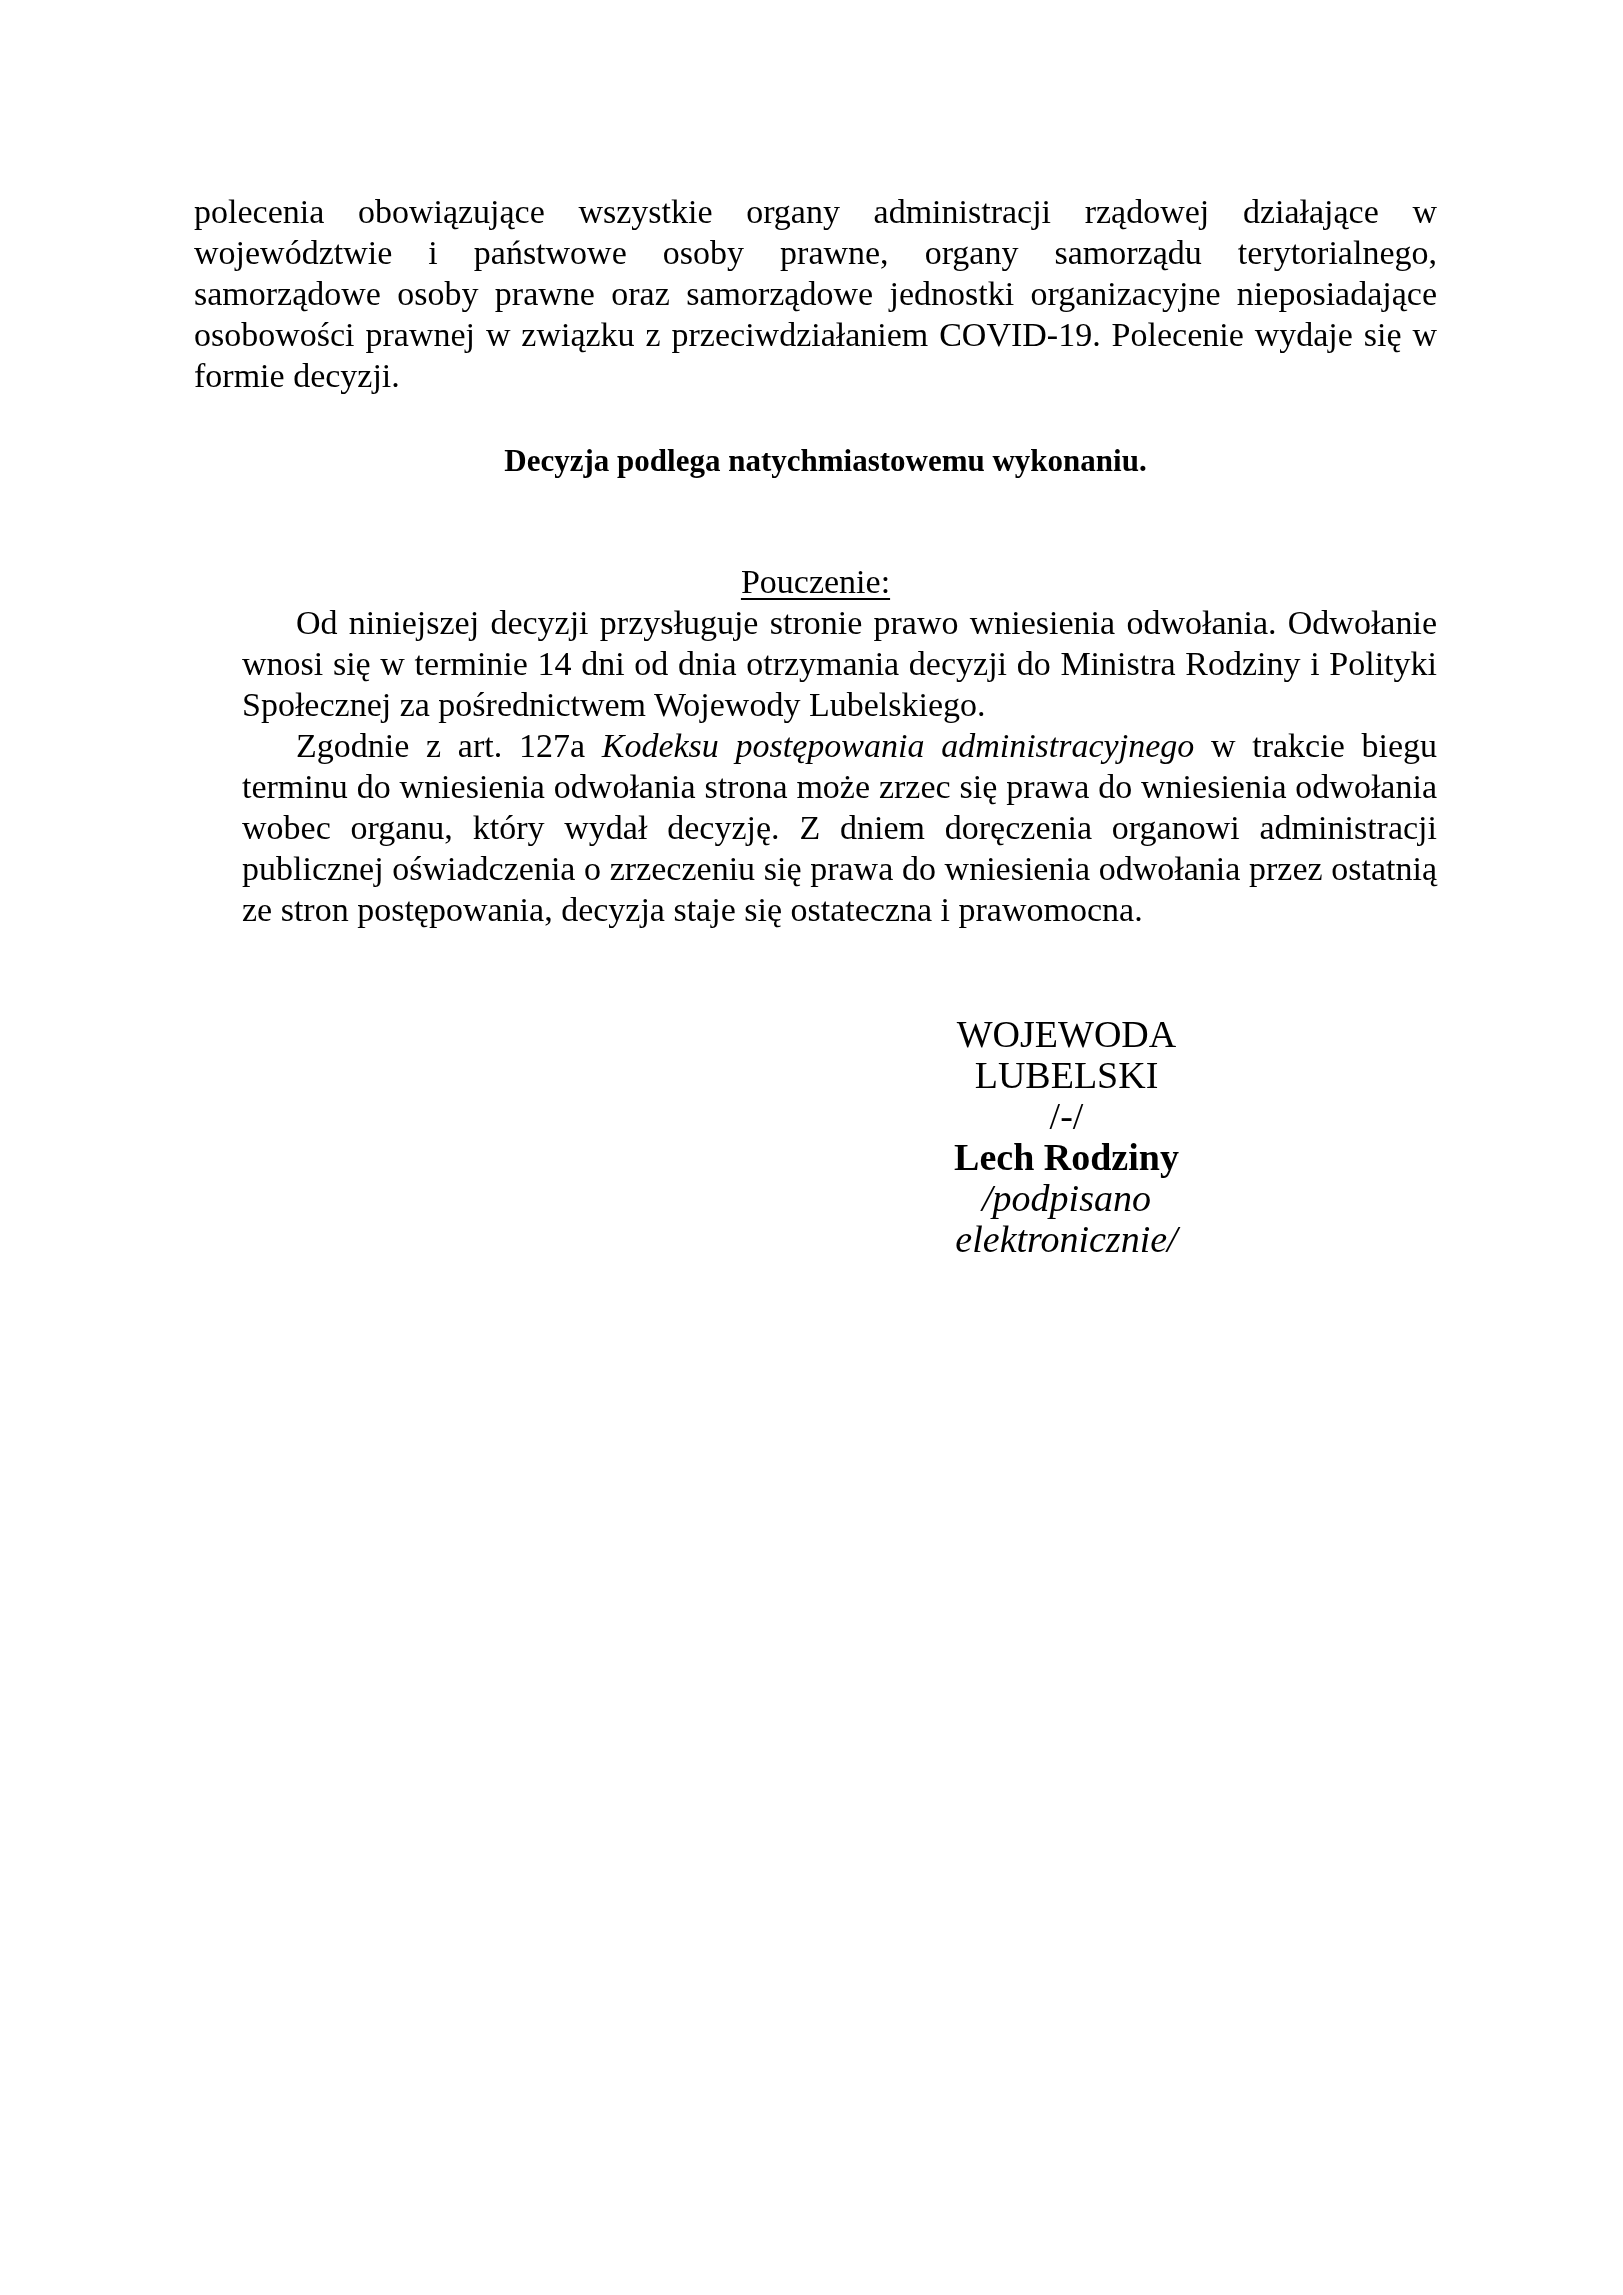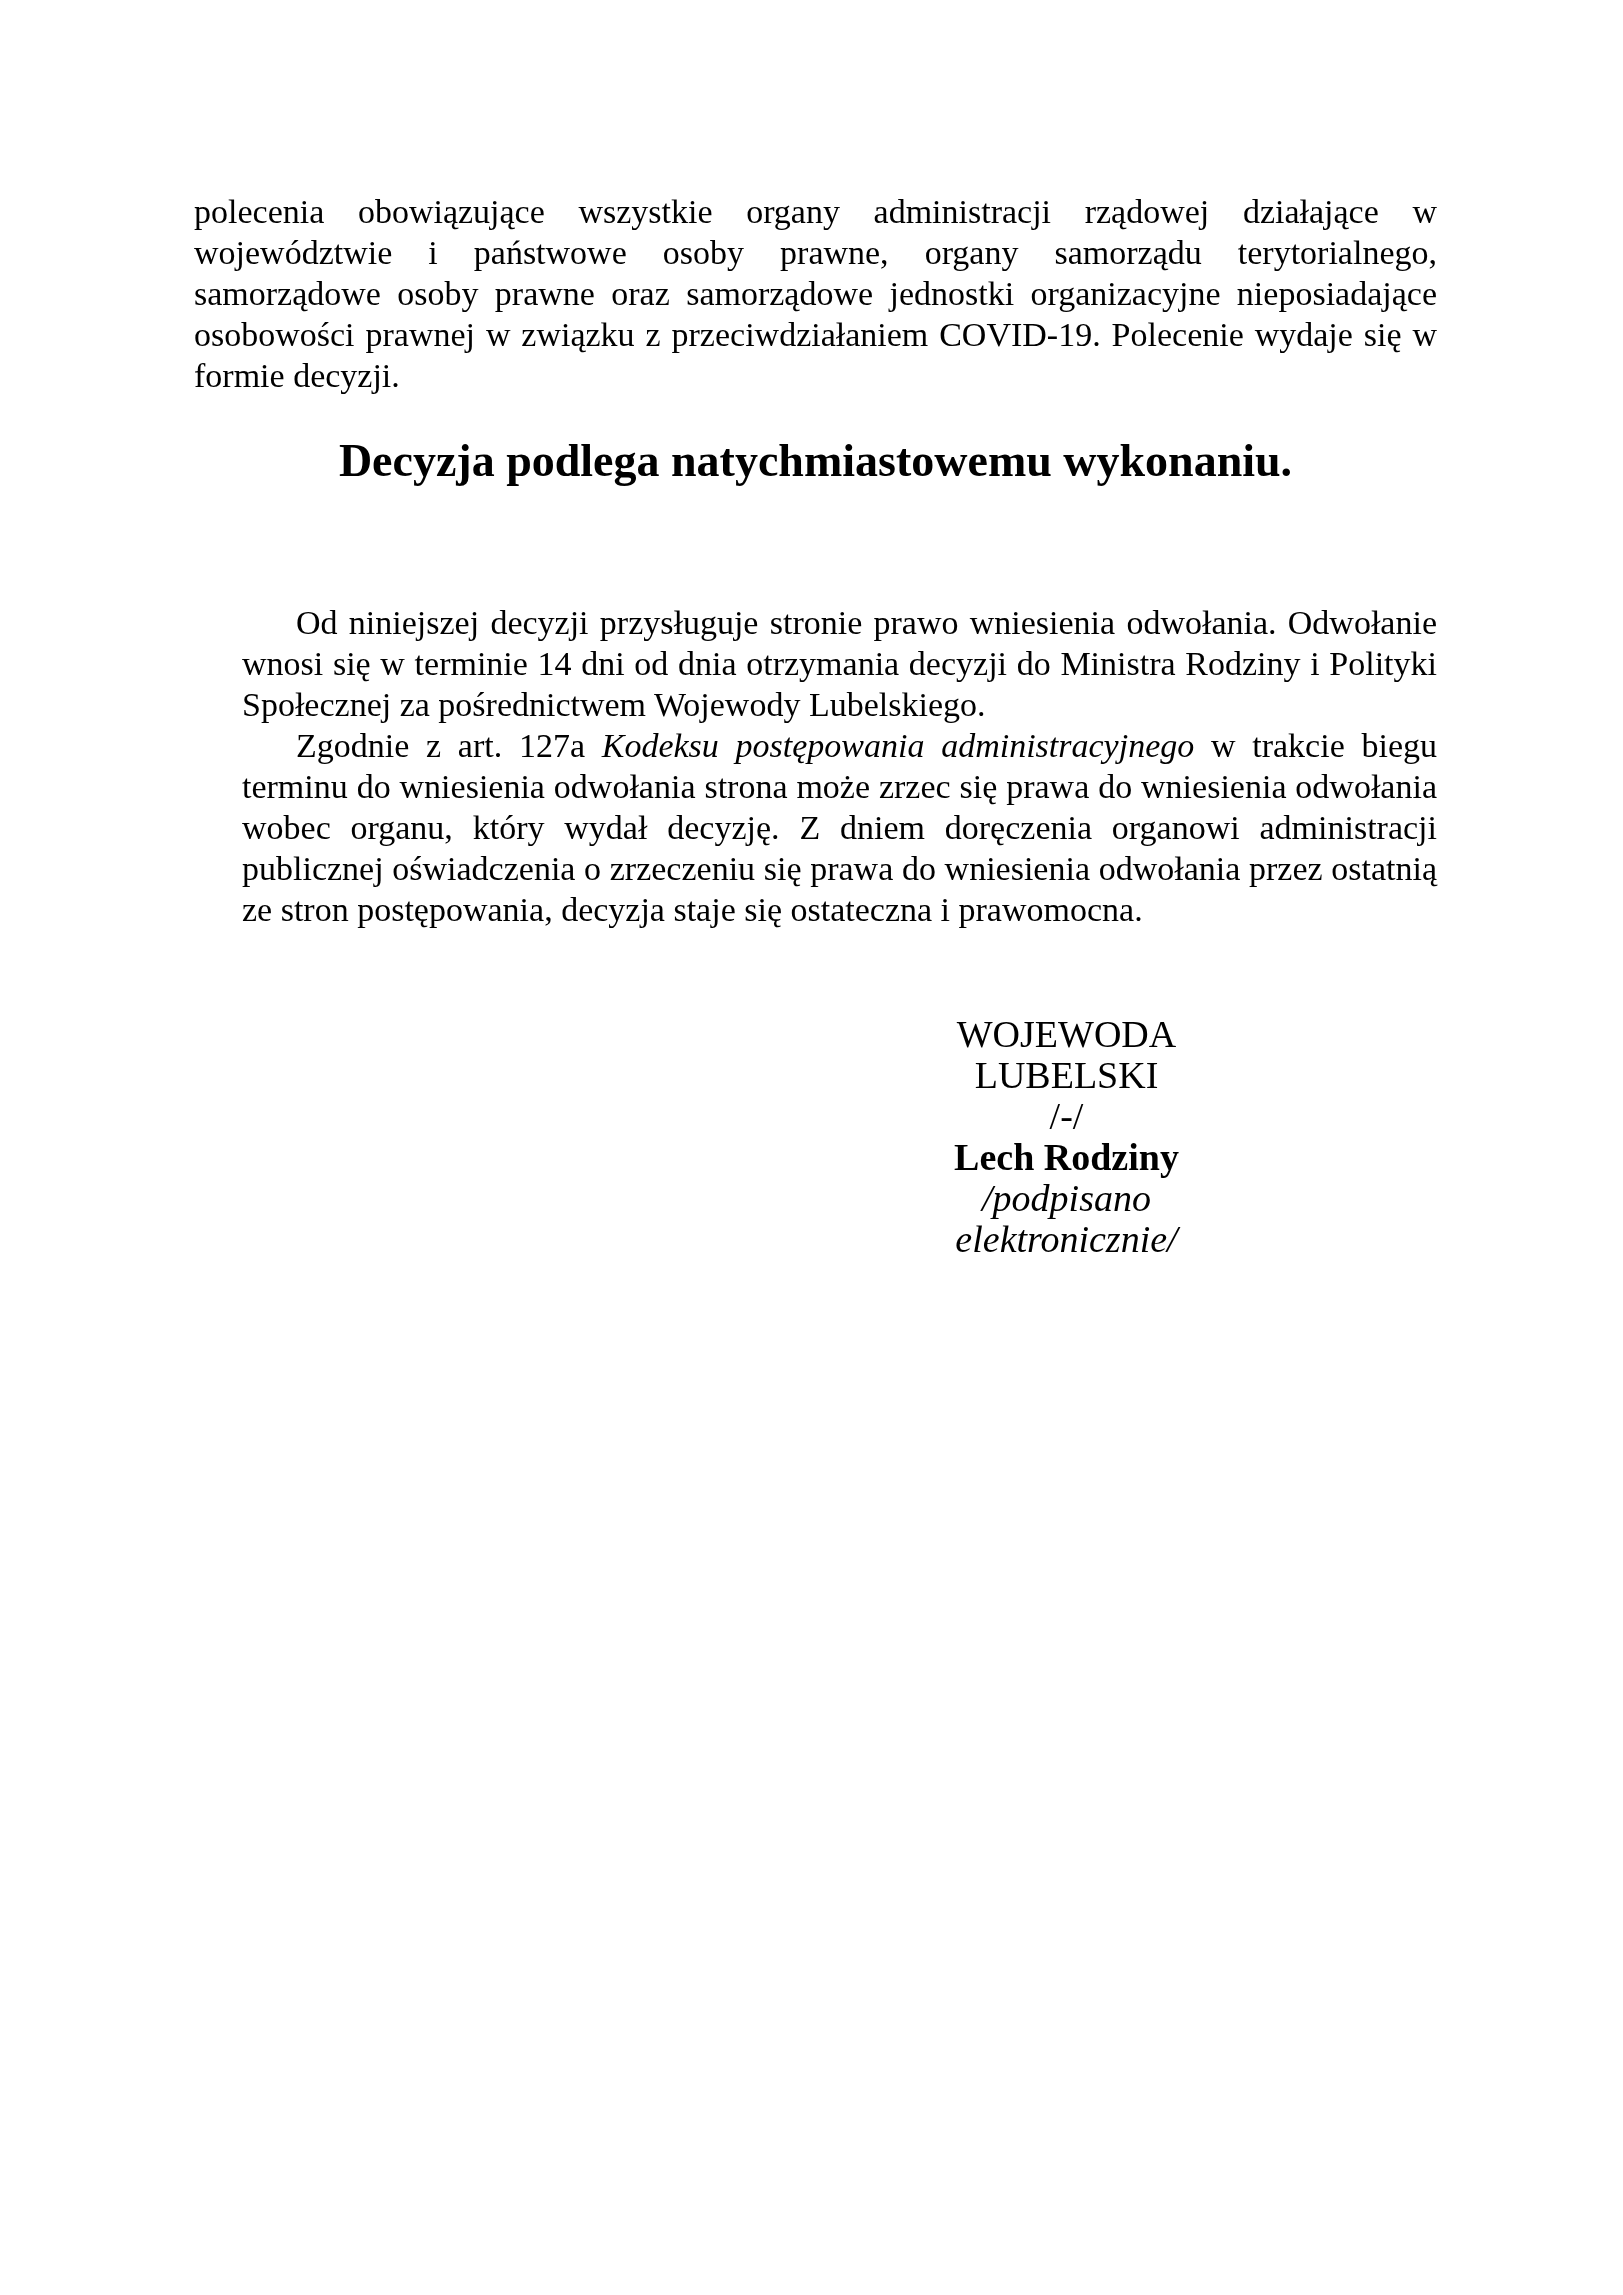--- a/index.html
+++ b/index.html
@@ -7,22 +7,22 @@
   .page {
     position: absolute; left: 0; top: 0; width: 1623px; height: 2295px; background: #fff;
     font-family: "Liberation Serif", "DejaVu Serif", serif; color: #000;
   }
   .body-block {
     position: absolute; left: 194px; width: 1243px;
     font-size: 34px; line-height: 41px; text-align: justify;
   }
   .para-first { top: 191px; }
   .center-bold {
-    position: absolute; left: 194px; width: 1243px; top: 440px;
-    text-align: center; font-weight: bold; font-size: 46px; line-height: 41px;
+    position: absolute; left: 204px; width: 1243px; top: 440px;
+    text-align: center; font-weight: bold; font-size: 31px; line-height: 41px;
   }
   .pouczenie-title {
     position: absolute; left: 194px; width: 1243px; top: 561px;
     text-align: center; font-size: 34px; line-height: 41px;
   }
   .pouczenie-title span { text-decoration: underline; text-decoration-thickness: 2px; text-underline-offset: 4.6px; }
   .pouczenie-body { top: 602px; }
   .indent { text-indent: 54px; margin-left: 48px; }
   .signature {
     position: absolute; left: 870px; width: 393px; top: 1014px;
@@ -37,20 +37,23 @@
 <body>
 
 <div class="page">
 
   <div class="body-block para-first justify-last">
     <p>polecenia obowiązujące wszystkie organy administracji rządowej działające w województwie i państwowe osoby prawne, organy samorządu terytorialnego, samorządowe osoby prawne oraz samorządowe jednostki organizacyjne nieposiadające osobowości prawnej w związku z przeciwdziałaniem COVID-19. Polecenie wydaje się w formie decyzji.</p>
   </div>
 
   <div class="center-bold">Decyzja podlega natychmiastowemu wykonaniu.</div>
 
+  <div class="pouczenie-title">
+    <span>Pouczenie:</span>
+  </div>
 
   <div class="body-block pouczenie-body justify-last">
     <p class="indent">Od niniejszej decyzji przysługuje stronie prawo wniesienia odwołania. Odwołanie wnosi się w terminie 14 dni od dnia otrzymania decyzji do Ministra Rodziny i Polityki Społecznej za pośrednictwem Wojewody Lubelskiego.</p>
     <p class="indent"><span>Zgodnie z art. 127a </span><em>Kodeksu postępowania administracyjnego</em><span> w trakcie biegu terminu do wniesienia odwołania strona może zrzec się prawa do wniesienia odwołania wobec organu, który wydał decyzję. Z dniem doręczenia organowi administracji publicznej oświadczenia o zrzeczeniu się prawa do wniesienia odwołania przez ostatnią ze stron postępowania, decyzja staje się ostateczna i prawomocna.</span></p>
   </div>
 
   <div class="signature">
     <div>WOJEWODA LUBELSKI</div>
     <div>/-/</div>
     <div class="sig-name">Lech Rodziny</div>

